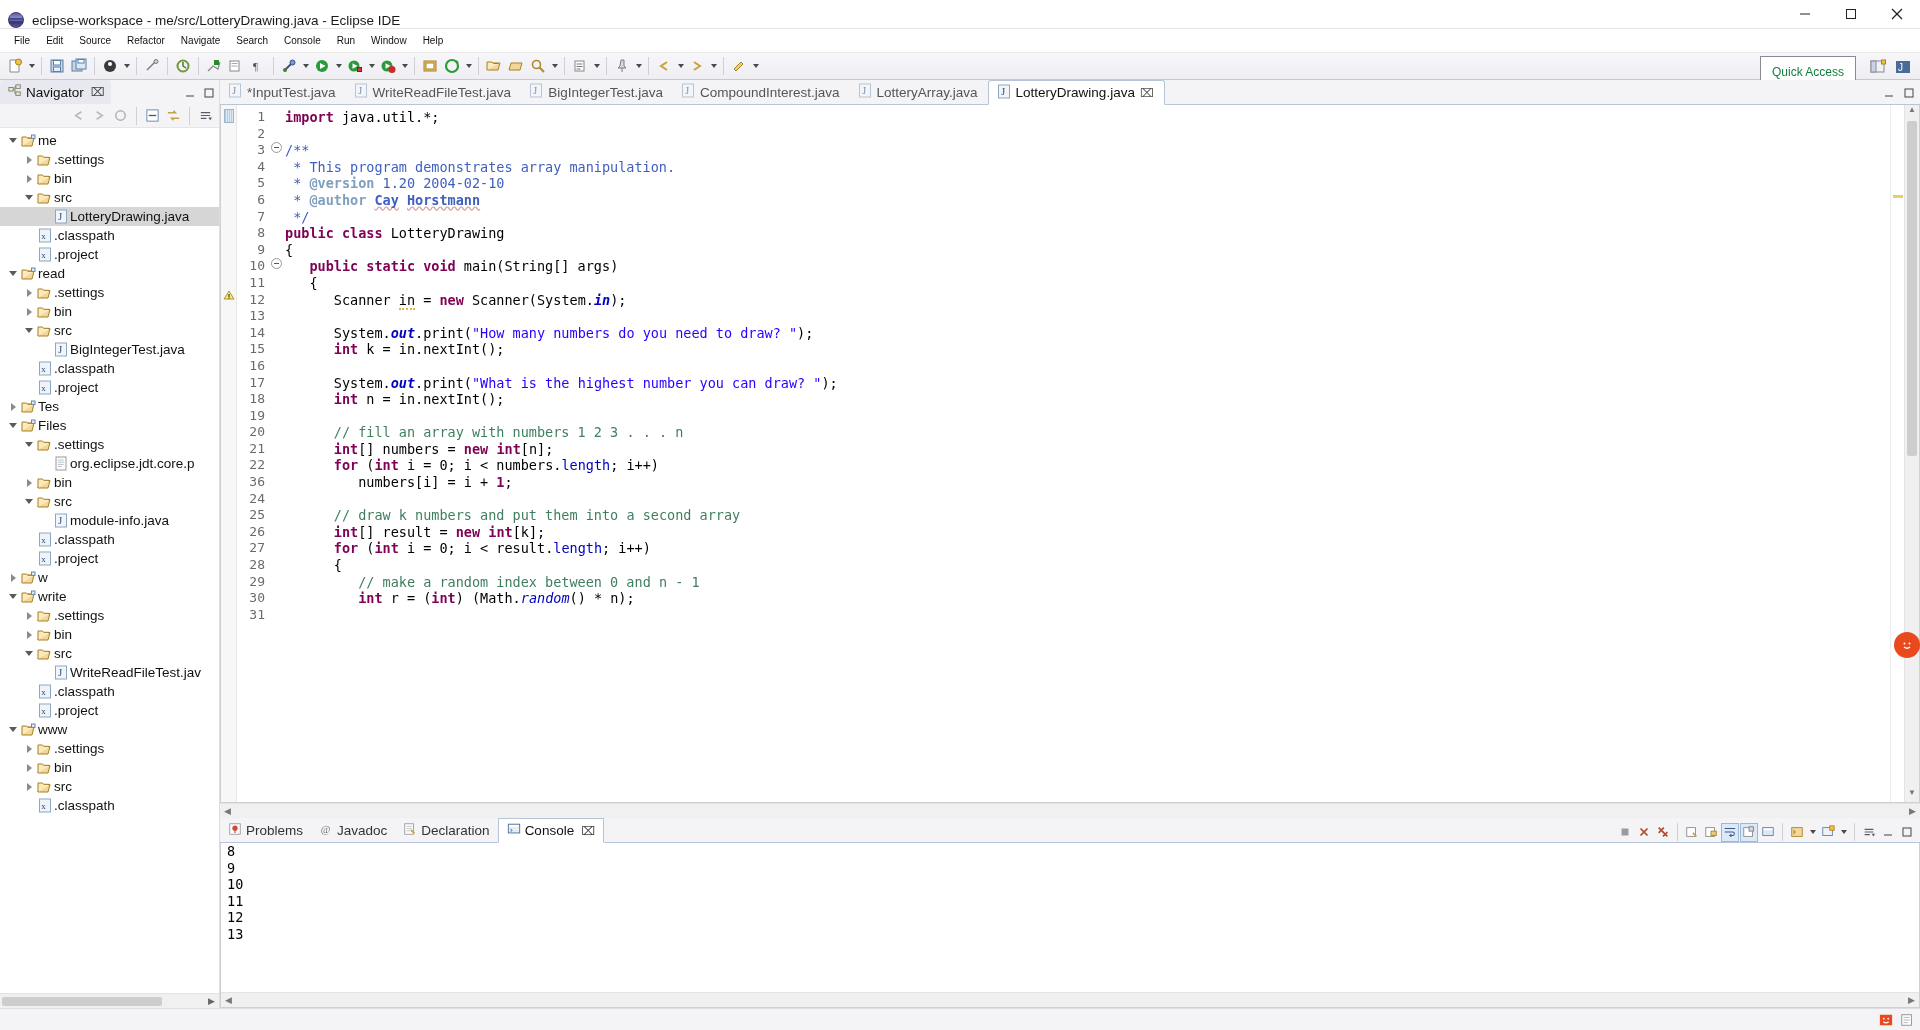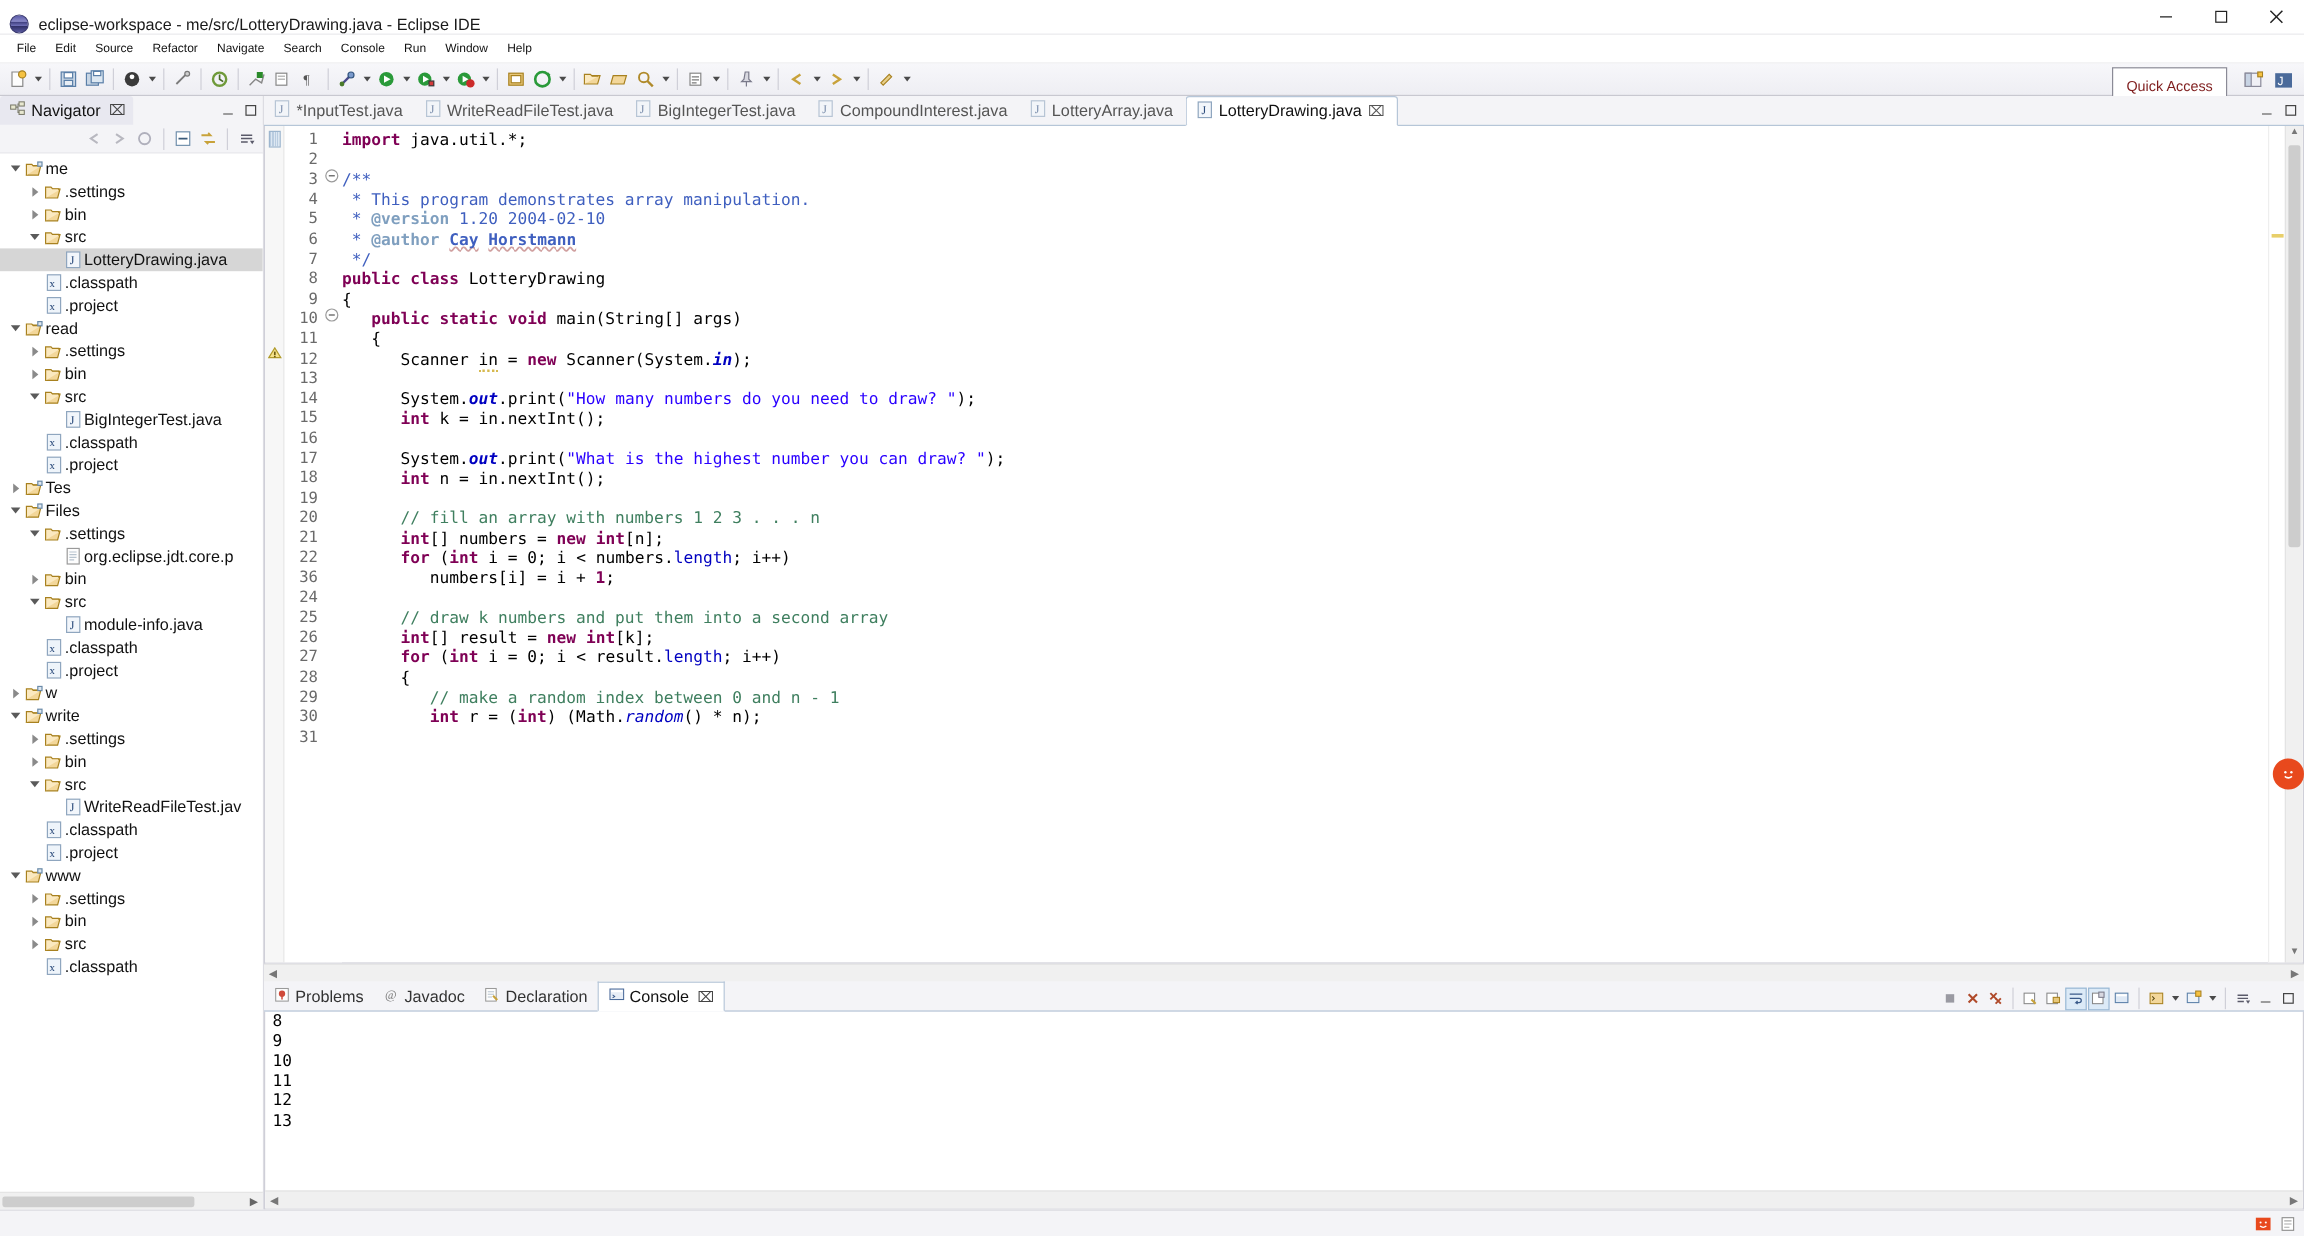--- a/index.html
+++ b/index.html
@@ -79,21 +79,21 @@
   .caret::after {
     content: ""; width: 0; height: 0;
     border-left: 3.5px solid transparent;
     border-right: 3.5px solid transparent;
     border-top: 4px solid #4a4a4a;
   }
   .quick-access {
     position: absolute; right: 64px; top: 3px;
     width: 96px; height: 32px;
     border: 1px solid #8a8a96; background: #fff;
-    font-size: 12px; color: #7f1d1d;
+    font-size: 12px; color: #15803d;
     display: flex; align-items: center; justify-content: center;
   }
   .persp-btns { position: absolute; right: 6px; top: 3px; display: flex; gap: 3px; }
   .persp-b { width: 22px; height: 21px; display:flex; align-items:center; justify-content:center; }
 
   
   .body {
     flex: 1 1 auto; display: flex; min-height: 0;
     background: #f4f4f7;
   }

